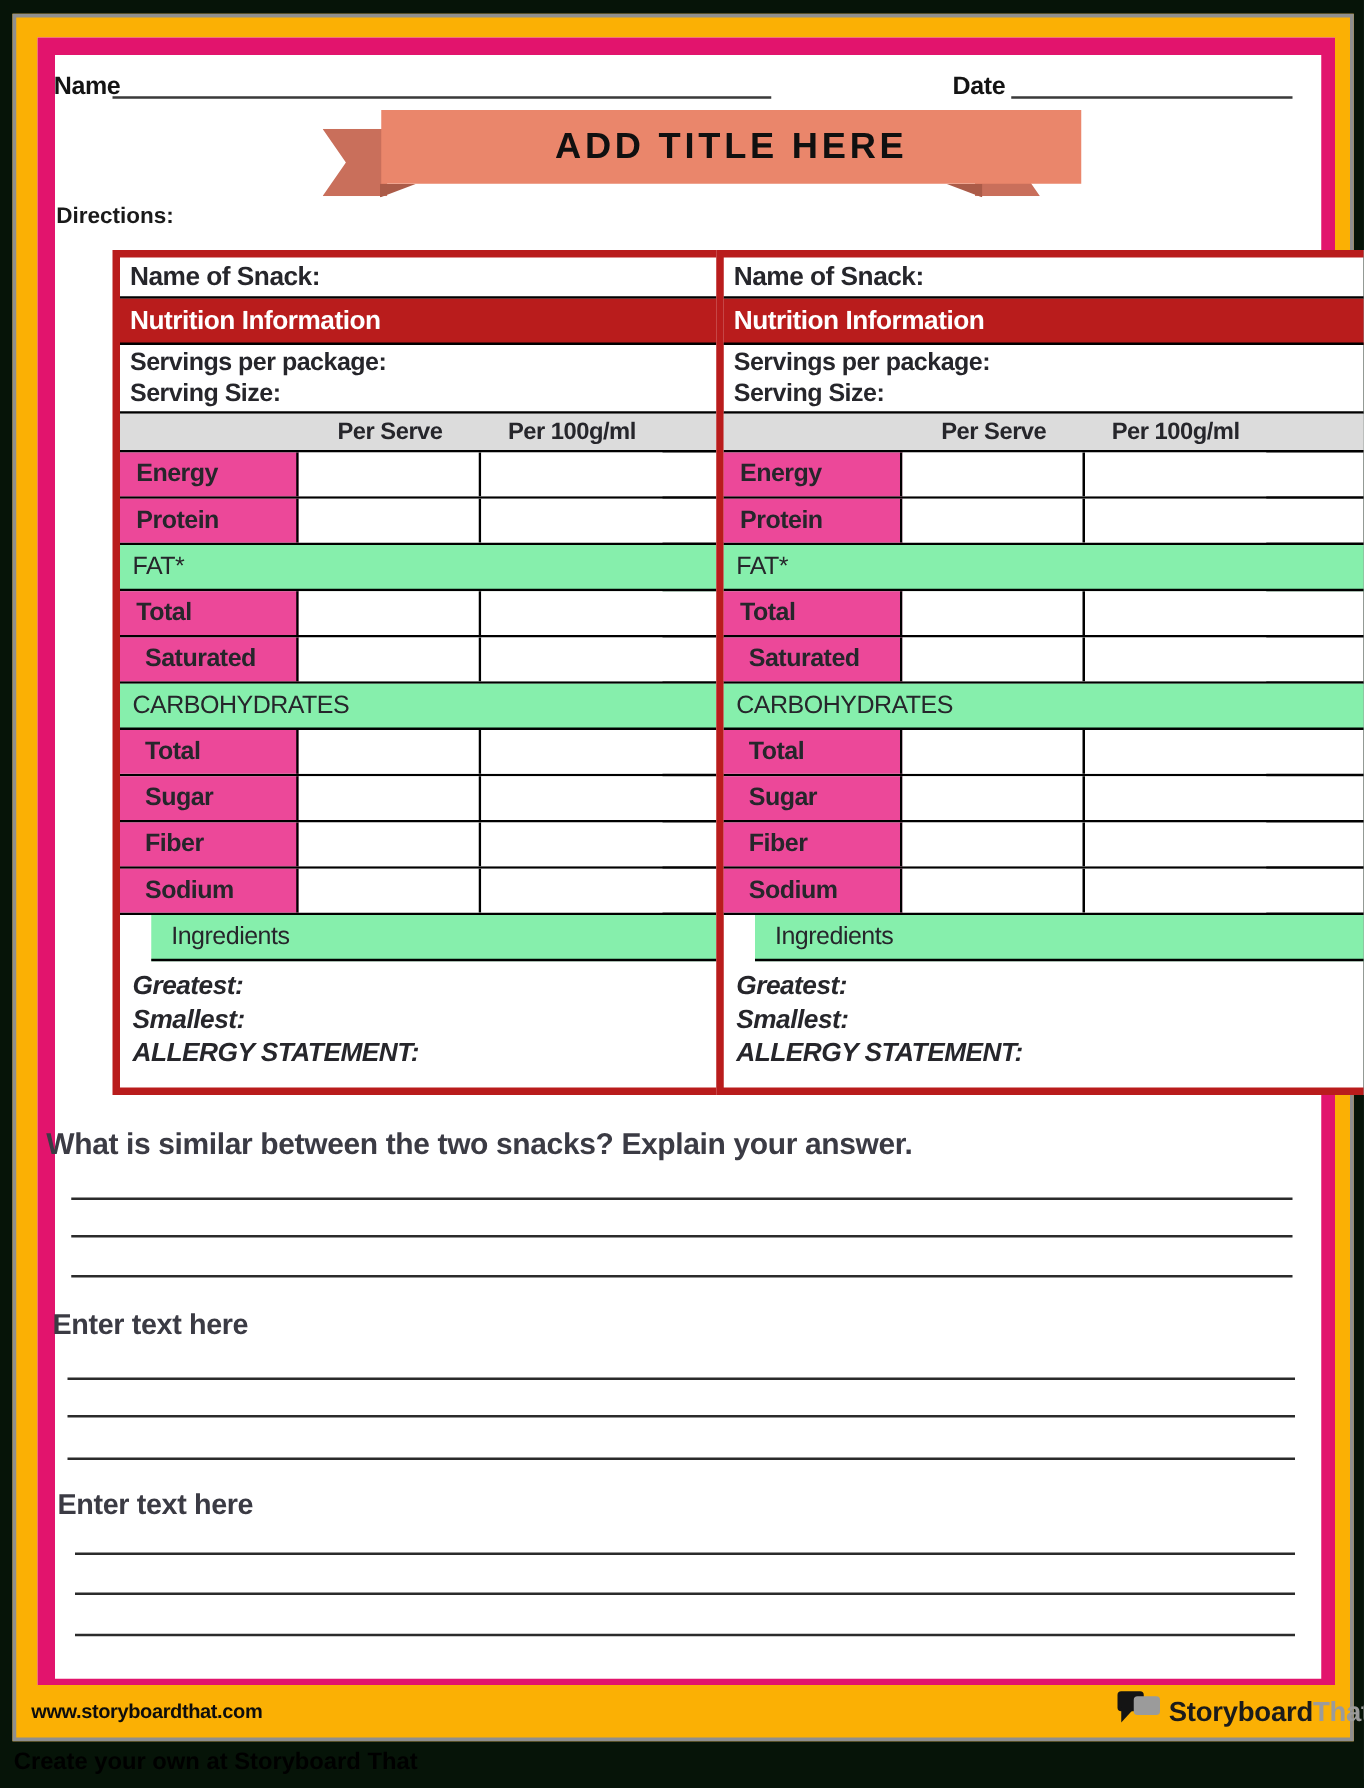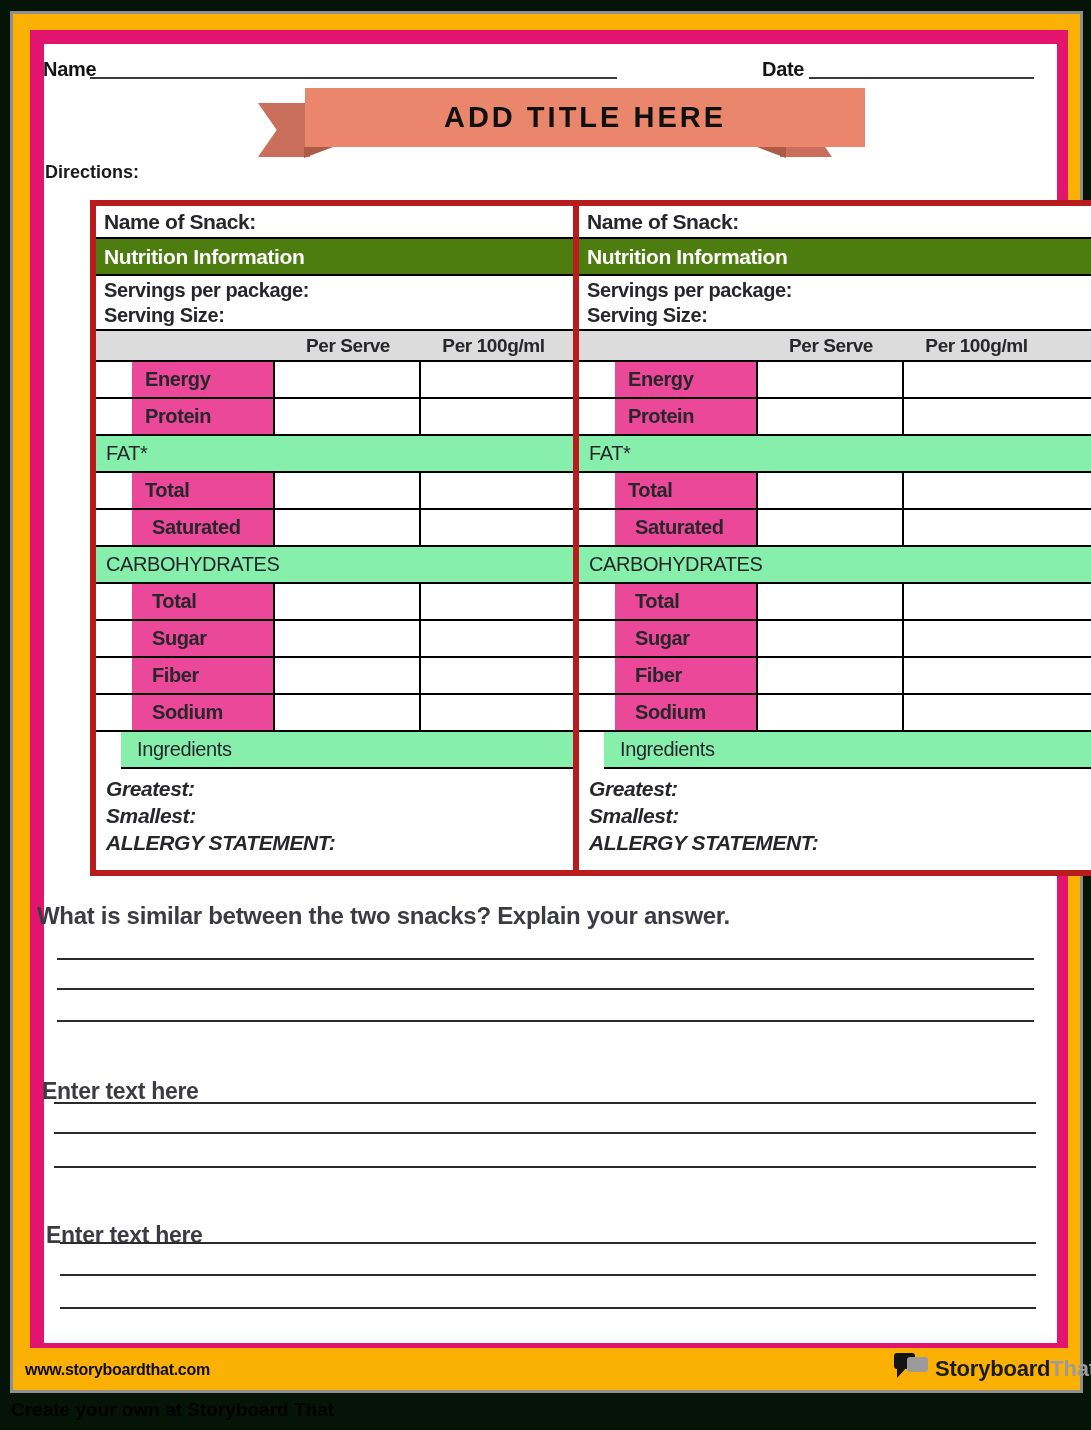--- a/index.html
+++ b/index.html
@@ -37,38 +37,38 @@
   .fold-left  { left: 304px; clip-path: polygon(0 0,100% 0,0 100%); }
   .fold-right { left: 757px; clip-path: polygon(0 0,100% 0,100% 100%); }
   .directions { font-size: 18px; font-weight: 700; color: #1a1a1a; }
   
   .ntable {
     position: absolute; top: 200px; width: 526px; height: 676px; z-index: 5;
     background: #fff; border: 6px solid #b91c1c; display: flex; flex-direction: column;
     color: #26262b; letter-spacing: -0.4px;
   }
   .nt-left { left: 90px; } .nt-right { left: 573px; }
-  .t-row { display: flex; flex: 0 0 auto; border-bottom: 2px solid #000; padding-left: 36px; }
+  .t-row { display: flex; flex: 0 0 auto; border-bottom: 2px solid #000; }
   .t-row:last-child { border-bottom: none; font-style: italic; }
   .t-title { height: 33px; align-items: center; padding-left: 8px; font-size: 21px; font-weight: 700; }
-  .t-band { height: 37px; background: #4d7c0f; color: #fff; align-items: center; padding-left: 8px; font-size: 21px; font-weight: 700; text-align: right; }
+  .t-band { height: 37px; background: #b91c1c; color: #fff; align-items: center; padding-left: 8px; font-size: 21px; font-weight: 700; text-align: right; }
   .t-two { height: 55px; flex-direction: column; justify-content: center; padding-left: 8px; font-size: 20px; font-weight: 700; line-height: 25px; }
   .t-head { height: 31px; background: #DCDCDC; align-items: center; font-size: 19px; font-weight: 700; }
   .t-h1 { width: 143px; } .t-h2 { width: 146px; text-align: center; } .t-h3 { width: 145px; text-align: center; }
   .t-data { height: 37px; }
   .t-lab { width: 143px; background: #ec4899; border-right: 2px solid #000; display: flex; align-items: center; padding-left: 13px; font-size: 20px; font-weight: 700; }
   .t-lab.sub { padding-left: 20px; }
   .t-val { width: 146px; background: #fff; border-right: 2px solid #000; }
   .t-val:last-child { width: 145px; border-right: none; }
   .t-sec { height: 37px; background: #86efac; align-items: center; padding-left: 10px; font-size: 20px; font-weight: 400; }
   .t-sec.ind { padding-left: 16px; margin-left: 25px; }
   .t-notes { flex: 1 1 auto; flex-direction: column; padding: 6px 10px; font-size: 21px; font-weight: 700; line-height: 27px; }
   
   .question { font-size: 24px; font-weight: 700; color: #3b3b44; letter-spacing: -0.3px; }
-  .enter-text { font-size: 23px; font-weight: 700; color: #3b3b44; letter-spacing: -0.3px; margin-top: 32px; }
+  .enter-text { font-size: 23px; font-weight: 700; color: #3b3b44; letter-spacing: -0.3px; }
   .ans { border-top-color: #2b2b2b; }
   .la { left: 57px; width: 977px; } .la1 { top: 958px; } .la2 { top: 988px; } .la3 { top: 1020px; }
   .lb { left: 54px; width: 982px; } .lb1 { top: 1102px; } .lb2 { top: 1132px; } .lb3 { top: 1166px; }
   .lc { left: 60px; width: 976px; } .lc1 { top: 1242px; } .lc2 { top: 1274px; } .lc3 { top: 1307px; }
   
   .footer-url { font-size: 16px; font-weight: 700; color: #0d0d0d; letter-spacing: -0.3px; }
   .logo { display: flex; align-items: center; gap: 6px; }
   .logo-text { font-size: 22px; font-weight: 700; letter-spacing: -0.2px; }
   .logo-storyboard { color: #1b1b1b; } .logo-that { color: #9b9b9b; }
   .create-note { font-size: 19px; font-weight: 700; color: #000000; }

